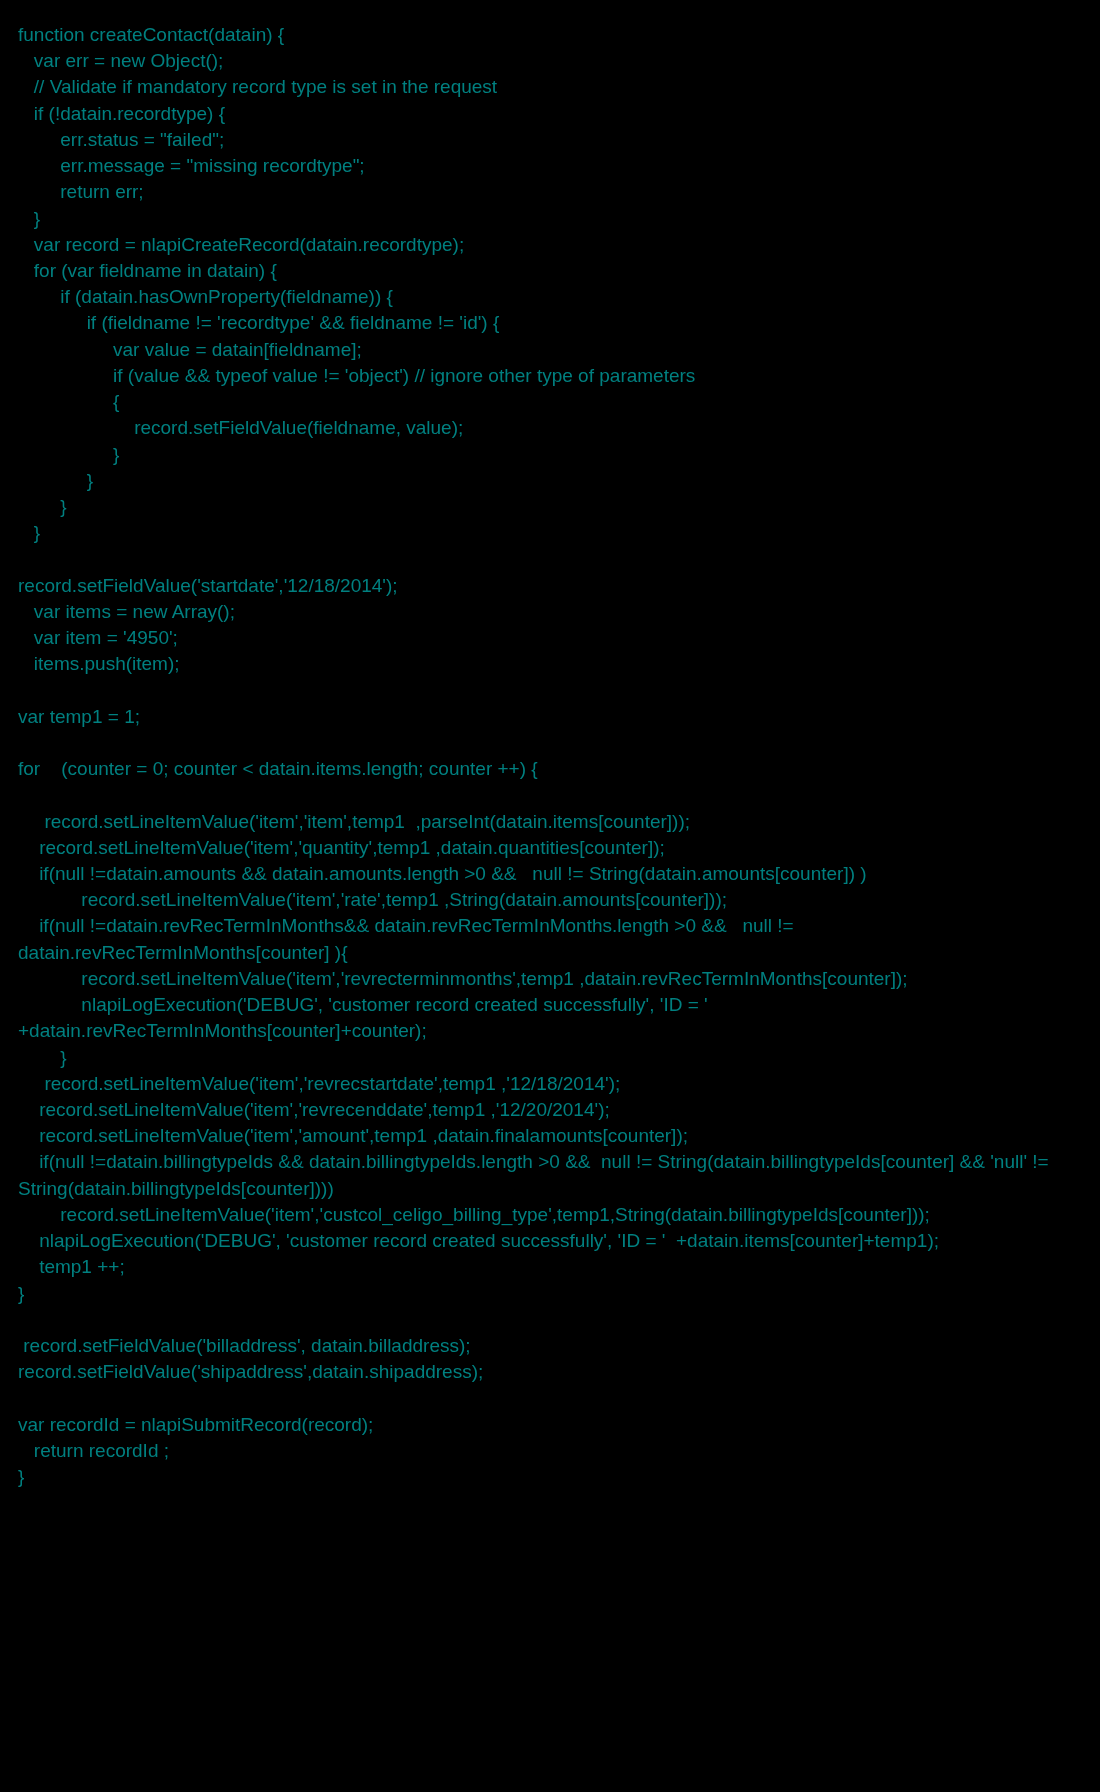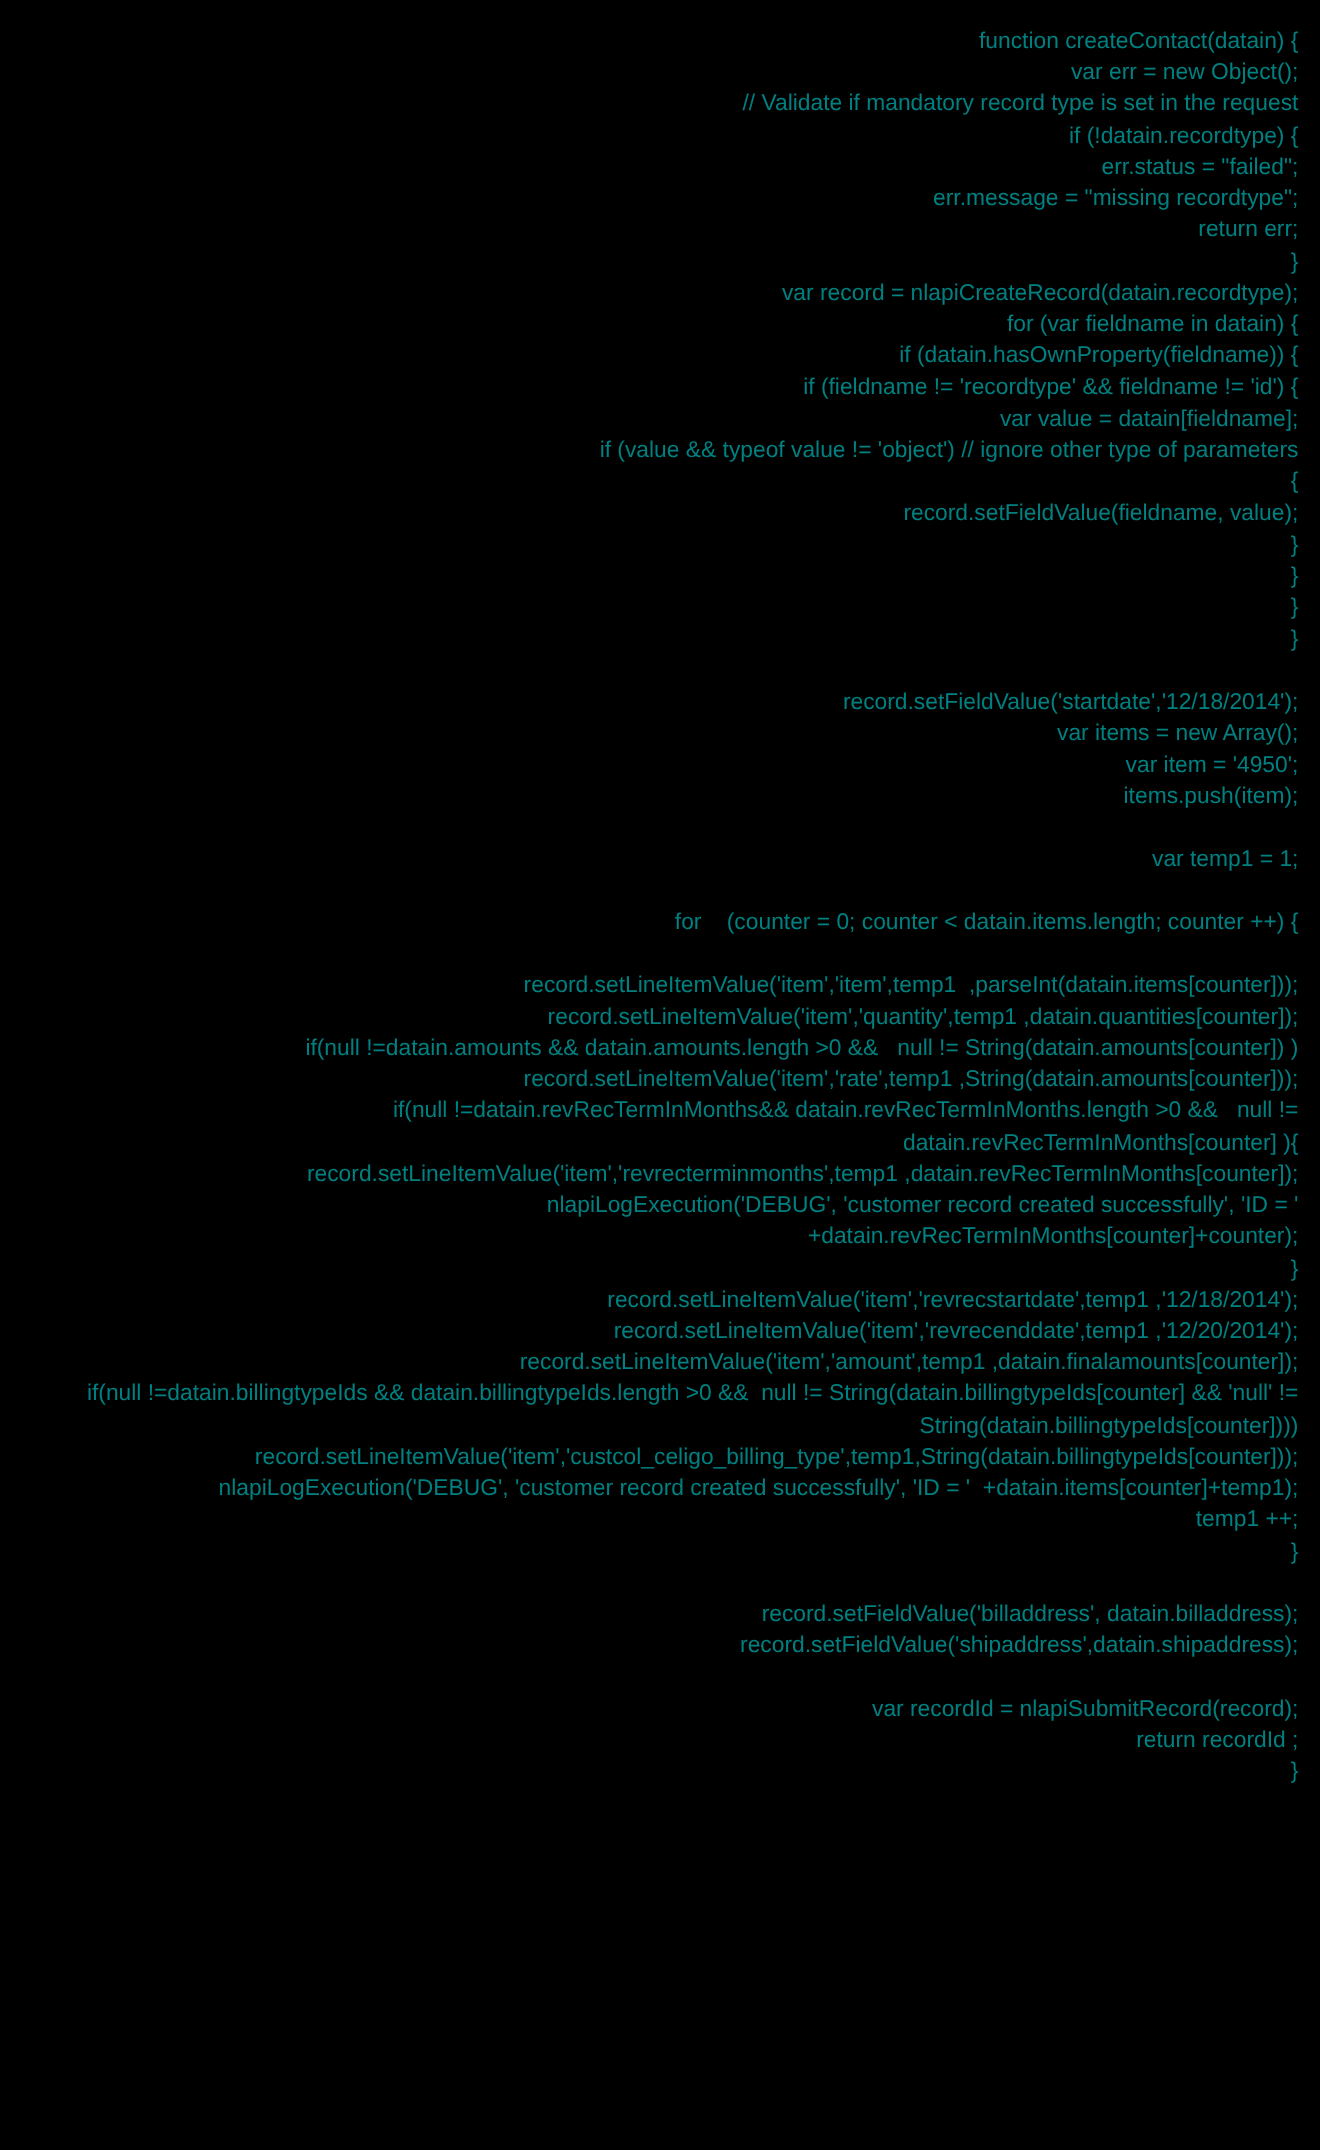--- a/index.html
+++ b/index.html
@@ -16,21 +16,20 @@
       padding: 22px 18px;
       width: 1100px;
       height: 1792px;
       overflow: hidden;
       font-weight: 500;
     }
     pre.code-block {
       white-space: pre-wrap;
       word-wrap: break-word;
       font-family: inherit;
-      text-align: right;
     }
   </style>
 </head>
 <body>
 
 <pre class="code-block">function createContact(datain) {
    var err = new Object();
    // Validate if mandatory record type is set in the request
    if (!datain.recordtype) {
         err.status = "failed";

